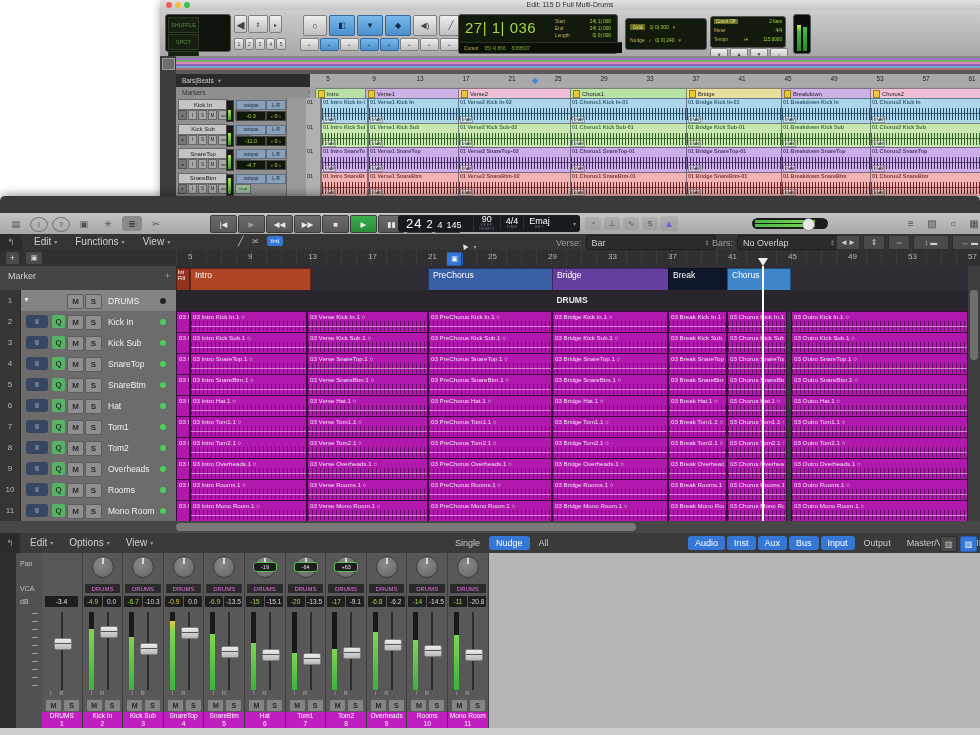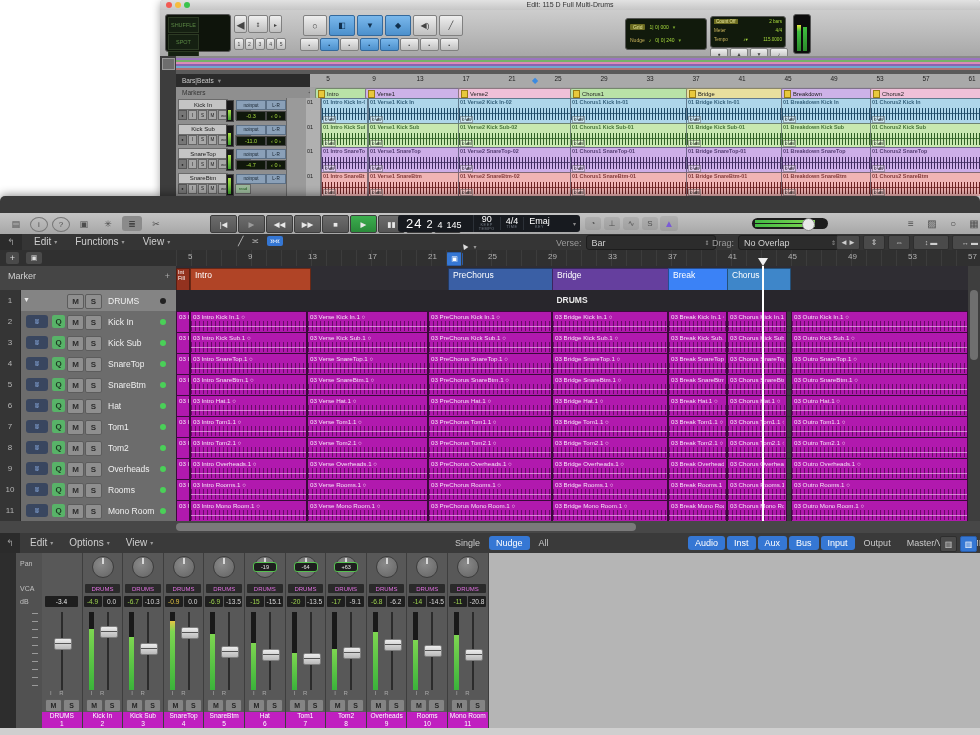--- a/index.html
+++ b/index.html
@@ -168,20 +168,38 @@
           <div class="pt-btn" style="width: 17px; height: 11px; font-size: 5px;">▪</div>
           <div class="pt-btn blue" style="width: 17px; height: 11px; font-size: 5px;">▪</div>
           <div class="pt-btn" style="width: 17px; height: 11px; font-size: 5px;">▪</div>
           <div class="pt-btn blue" style="width: 17px; height: 11px; font-size: 5px;">▪</div>
           <div class="pt-btn blue" style="width: 17px; height: 11px; font-size: 5px;">▪</div>
           <div class="pt-btn" style="width: 17px; height: 11px; font-size: 5px;">▪</div>
           <div class="pt-btn" style="width: 17px; height: 11px; font-size: 5px;">▪</div>
           <div class="pt-btn" style="width: 17px; height: 11px; font-size: 5px;">▪</div>
         </div>
 
+      <div class="abs pt-panel" style="left:298px;top:4px;width:158px;height:38px;">
+        <div class="abs pt-green" style="left:6px;top:4px;font-size:15px;letter-spacing:.5px;">27| 1| 036</div>
+        <div class="abs" style="left:96px;top:3px;font-size:4.8px;line-height:1.5;">
+          <div class="lcd-label">Start</div>
+          <div class="lcd-label">End</div>
+          <div class="lcd-label">Length</div>
+        </div>
+        <div class="abs pt-green" style="left:118px;top:3px;font-size:4.8px;line-height:1.5;text-align:right;width:34px;">
+          <div>24| 1| 000</div>
+          <div>24| 1| 000</div>
+          <div>0| 0| 000</div>
+        </div>
+        <div class="abs" style="left:0;bottom:0;width:100%;height:10px;background:#0a0f07;border-top:1px solid #2a331f;font-size:4.8px;display:flex;align-items:center;gap:6px;padding-left:5px;">
+          <span class="lcd-label">Cursor</span>
+          <span class="pt-green-dim">65| 4| 866</span>
+          <span class="pt-green-dim">8388607</span>
+        </div>
+      </div>
 
       <div class="abs pt-panel" style="left:465px;top:8px;width:80px;height:30px;">
         <div class="abs" style="left:4px;top:3px;height:9px;display:flex;align-items:center;gap:4px;font-size:5px;">
           <span style="background:#6a6a20;color:#e8e89a;padding:0 3px;border-radius:1px;">Grid</span>
           <span class="pt-green">1| 0| 000</span>
             <span class="pt-green-dim">▾</span>
         </div>
         <div class="abs" style="left:4px;top:16px;height:9px;display:flex;align-items:center;gap:4px;font-size:5px;">
           <span class="lcd-label">Nudge</span>
           <span class="pt-green">♪</span>
@@ -644,21 +662,21 @@
         <span class="chev">▾</span>
       </div>
       <div class="abs" style="left:556px;top:1px;display:flex;align-items:center;gap:4px;">
         <span style="color:#9a9a9a;font-size:9px;">Verse:</span>
         <span class="snapbox" style="width:118px;justify-content:space-between;">
             <span>Bar</span>
             <span class="chev">⇕</span>
           </span>
       </div>
       <div class="abs" style="left:712px;top:1px;display:flex;align-items:center;gap:4px;">
-        <span style="color:#9a9a9a;font-size:9px;">Drag:</span>
+        <span style="color:#9a9a9a;font-size:9px;">Bars:</span>
         <span class="snapbox" style="width:92px;justify-content:space-between;">
             <span>No Overlap</span>
             <span class="chev">⇕</span>
           </span>
       </div>
       <div class="abs" style="left:836px;top:1px;display:flex;gap:3px;">
         <div class="icon-btn" style="width:22px;height:13px;font-size:8px;">◄►</div>
         <div class="icon-btn" style="width:20px;height:13px;font-size:8px;">⇕</div>
         <div class="icon-btn" style="width:20px;height:13px;font-size:8px;">⇔</div>
         <div class="icon-btn" style="width:34px;height:13px;font-size:7px;gap:2px;">↕ ▬</div>
@@ -690,23 +708,23 @@
       <div class="abs" style="left:758px;top:8px;width:10px;height:8px;background:#f0f0f0;clip-path:polygon(0 0,100% 0,50% 100%);"></div>
     </div>
 
     <div class="abs arr-head">
       <span class="abs" style="left:8px;top:5px;font-size:9px;color:#d0d0d0;">Marker</span>
       <span class="abs" style="right:6px;top:5px;font-size:9px;color:#aaa;">+</span>
     </div>
     <div id="lp-arr" class="abs arr-area">
         <div class="abs arr-sec" style="left: 0px; width: 11px; background: rgb(147, 50, 31); font-size: 5.5px; white-space: normal; padding: 1px 0px 0px 1px;">Int Fill</div>
         <div class="abs arr-sec" style="left: 14px; width: 115px; background: rgb(176, 68, 38);">Intro</div>
-        <div class="abs arr-sec" style="left: 252px; width: 122px; background: rgb(58, 95, 165); margin-left: 20px;">PreChorus</div>
+        <div class="abs arr-sec" style="left: 252px; width: 122px; background: rgb(58, 95, 165);">PreChorus</div>
         <div class="abs arr-sec" style="left: 376px; width: 114px; background: rgb(101, 63, 158);">Bridge</div>
-        <div class="abs arr-sec" style="left: 492px; width: 57px; background: #3b82f6;">Break</div>
+        <div class="abs arr-sec" style="left: 492px; width: 57px; background: #0f172a;">Break</div>
         <div class="abs arr-sec" style="left: 551px; width: 58px; background: rgb(62, 134, 201);">Chorus</div>
       </div>
 
     <div id="lp-heads" class="abs" style="left:0;top:94px;width:176px;height:231px;background:#4a4a4a;">
         <div class="abs trk-head stack" style="top: 0px;">
           <div class="abs trk-num">1</div>
           <div class="abs" style="left: 23px; top: 6px; font-size: 7px; color: rgb(232, 232, 232);">▼</div>
           <div class="abs ms-btn" style="left: 67px;">M</div>
           <div class="abs ms-btn" style="left: 85px;">S</div>
           <div class="abs trk-name nw">DRUMS</div>

